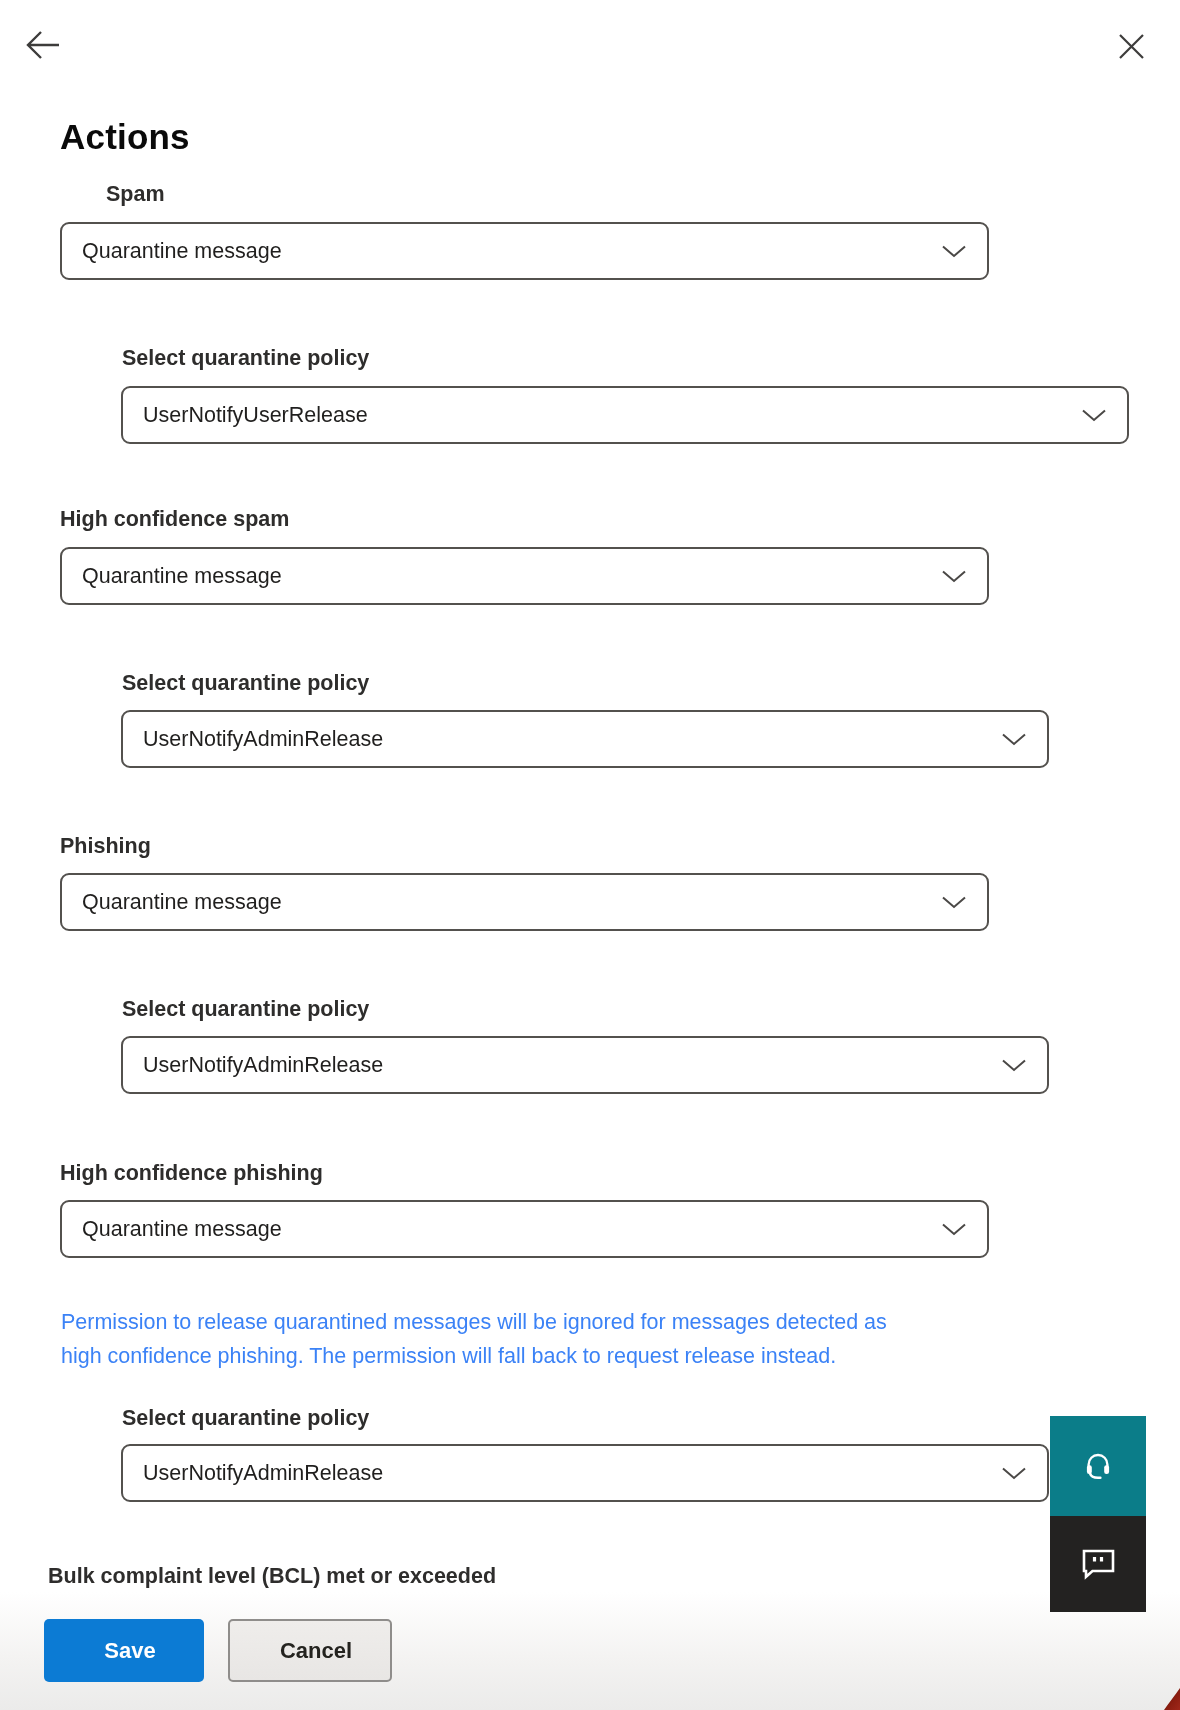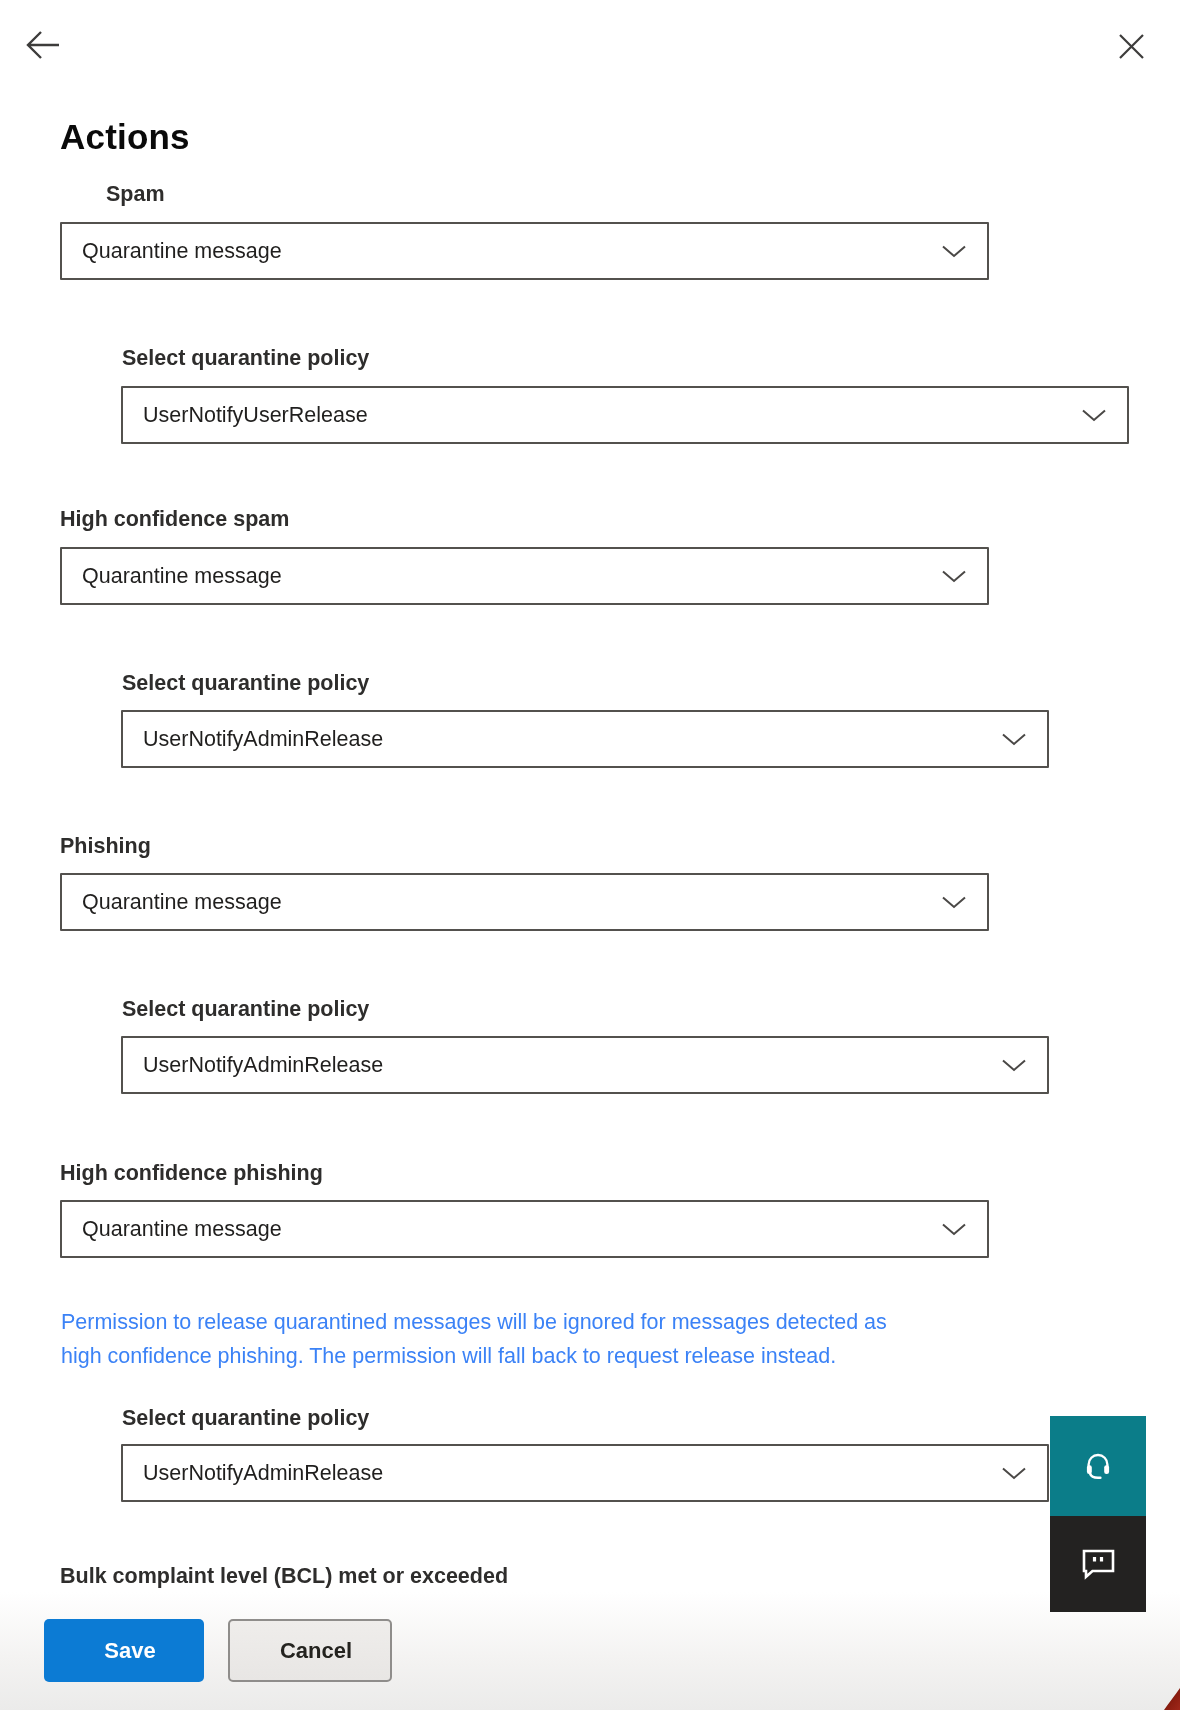--- a/index.html
+++ b/index.html
@@ -13,30 +13,30 @@
   .page-title{
     position:absolute;left:60px;top:96px;
     font-size:35px;font-weight:700;color:#0a0a0a;letter-spacing:.2px;margin-top:21px;
   }
   .lbl{
     position:absolute;
     font-size:21.5px;font-weight:600;color:#2e2d2c;line-height:26px;white-space:nowrap;
   }
   .dd{
     position:absolute;height:58px;box-sizing:border-box;
-    border:2px solid #53514e;border-radius:1px;background:#fff;
+    border:2px solid #53514e;border-radius:9px;background:#fff;
     display:flex;align-items:center;padding:16px 20px;cursor:pointer;
   }
   .dd-val{font-size:21.5px;color:#201f1e;white-space:nowrap;}
   .chev{margin-left:auto;flex:none;}
   .note{
     position:absolute;left:61px;top:1305px;width:1090px;
     font-size:21.5px;color:#3b82f6;line-height:34px;
   }
-  .bulk-lbl{position:absolute;left:60px;top:1563px;}
+  .bulk-lbl{position:absolute;left:48px;top:1563px;}
   .footer-bg{
     position:absolute;left:0;top:1592px;width:1180px;height:118px;
     background:linear-gradient(180deg,#ffffff 0%,#f4f3f2 55%,#ebebea 100%);
     z-index:5;
   }
   .btn{
     position:absolute;top:1619px;height:63px;z-index:6;
     border-radius:5px;box-sizing:border-box;
     font-family:"Liberation Sans",sans-serif;
     font-size:22px;font-weight:600;

